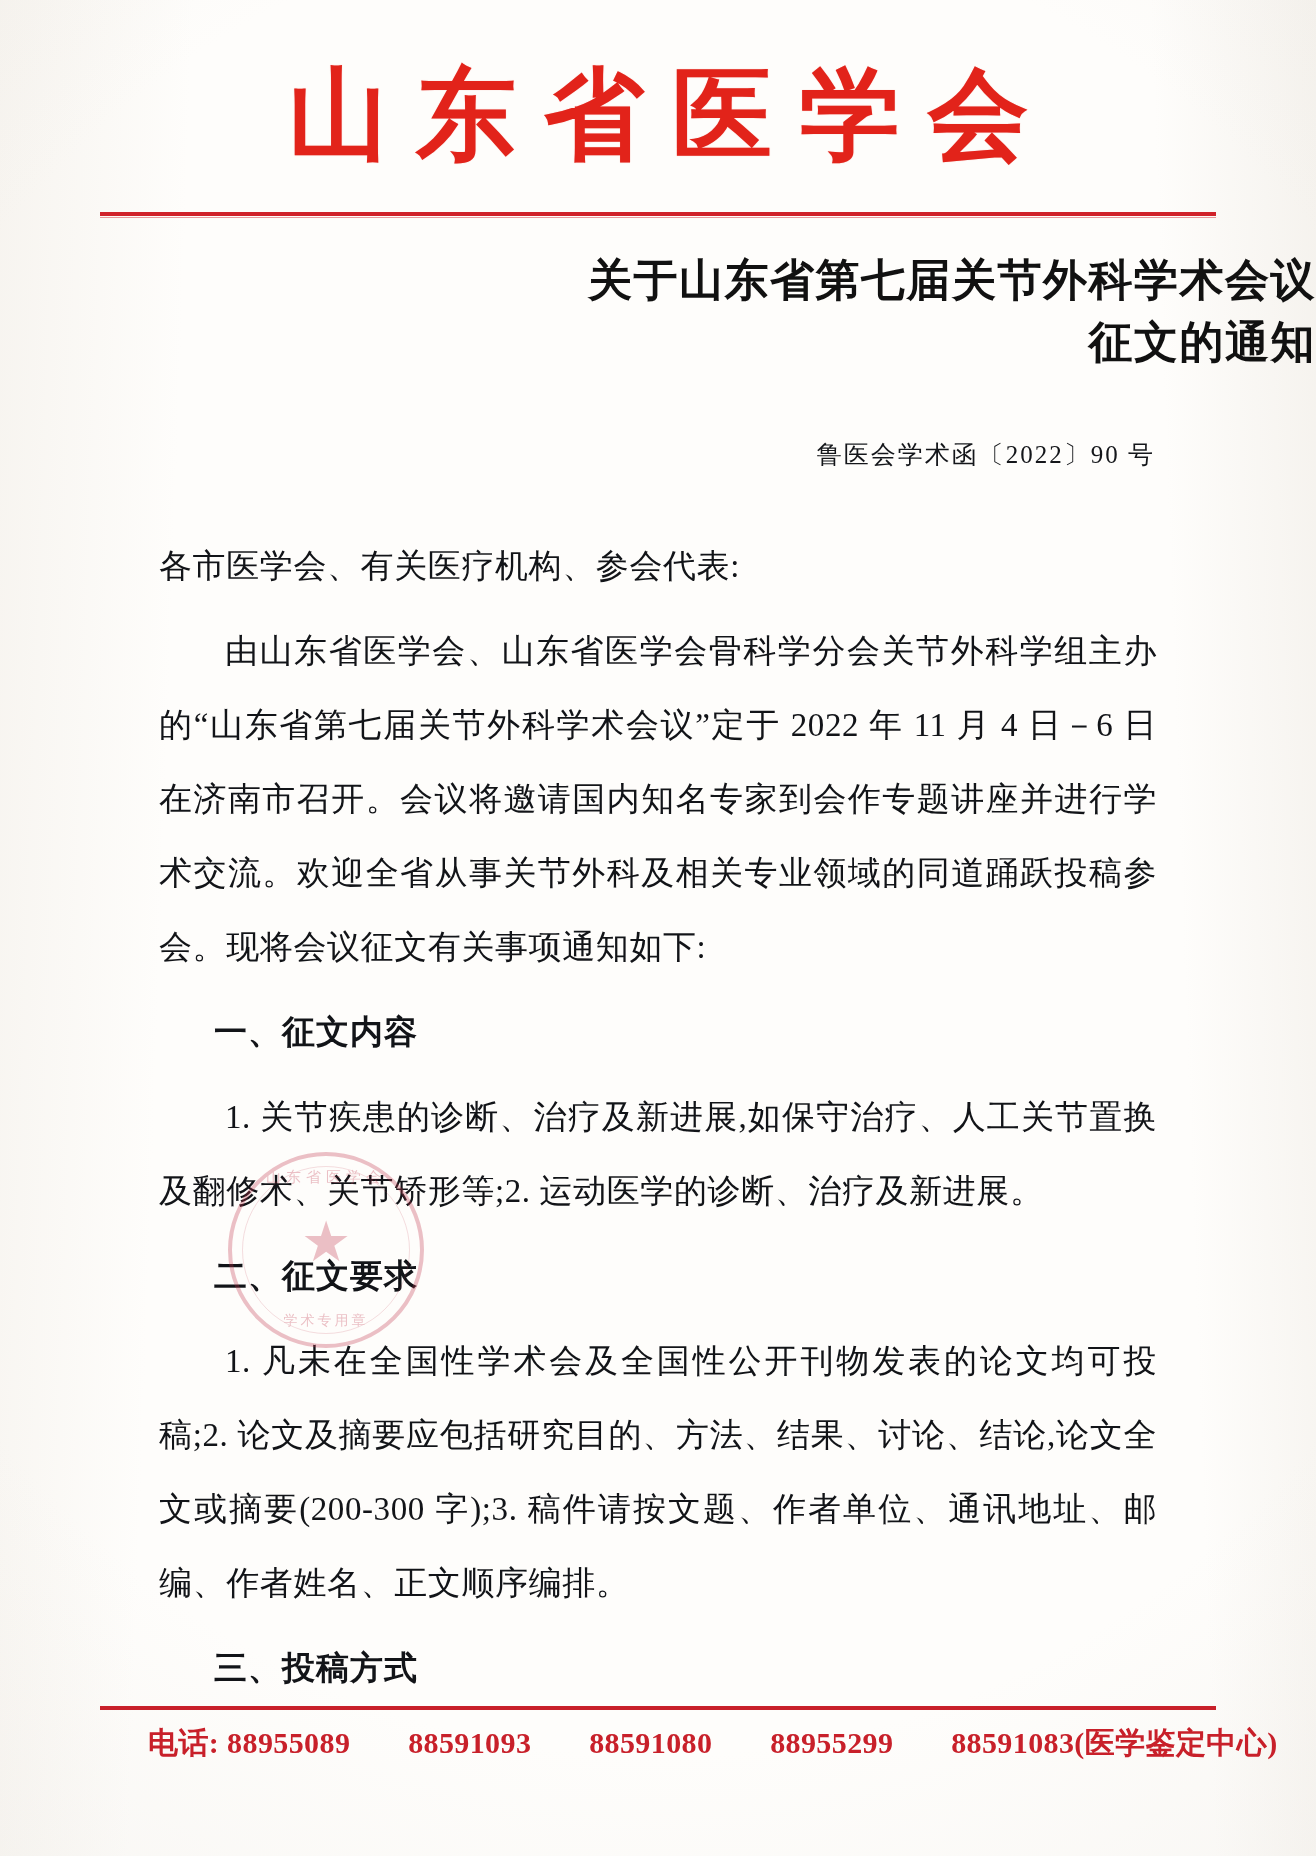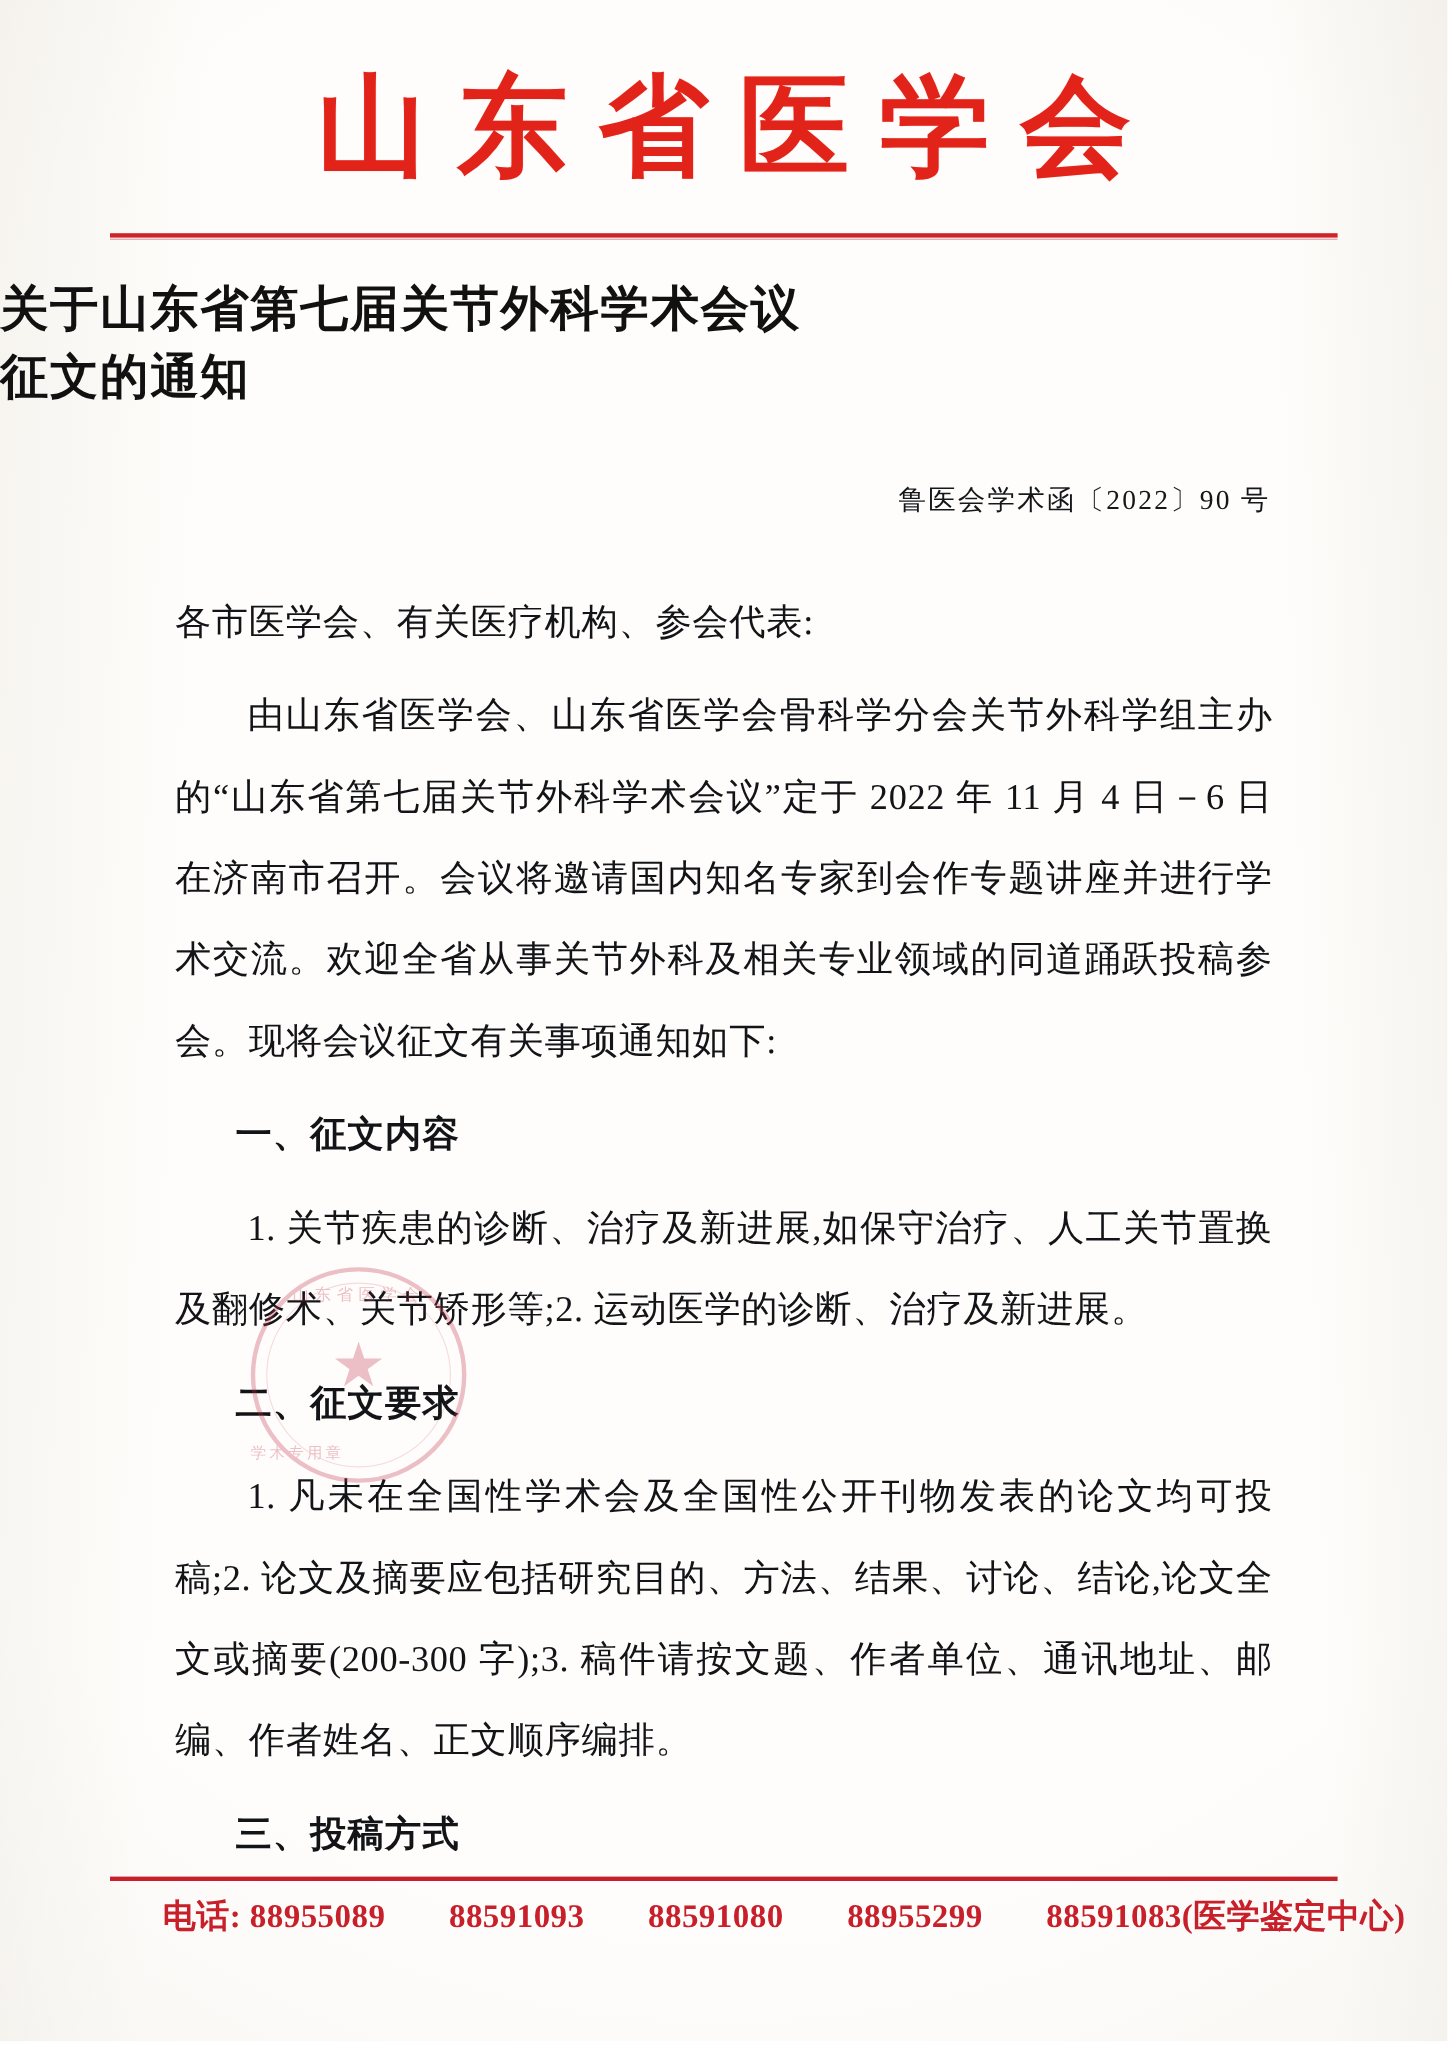--- a/index.html
+++ b/index.html
@@ -64,21 +64,21 @@
     height: 1px;
     background: rgba(208,34,42,0.45);
   }
 
   
   #doc-title {
     position: absolute;
     top: 250px;
     left: 0;
     width: 100%;
-    text-align: left;
+    text-align: right;
     font-family: "Liberation Serif", "DejaVu Serif", serif;
     font-size: 44px;
     font-weight: 700;
     color: #111111;
     line-height: 1.42;
     letter-spacing: 1.5px;
   }
   #doc-title .tline { display: block; }
 
   
@@ -156,21 +156,21 @@
     text-align: center;
     font-size: 15px;
     letter-spacing: 5px;
     color: #c0344a;
   }
   #seal .seal-bottom {
     position: absolute;
     left: 0;
     bottom: 18px;
     width: 100%;
-    text-align: left;
+    text-align: center;
     font-size: 14px;
     letter-spacing: 3px;
     color: #c0344a;
     font-family: Liberation Serif, serif;
   }
 
   
   #footer-rule {
     position: absolute;
     left: 100px;

